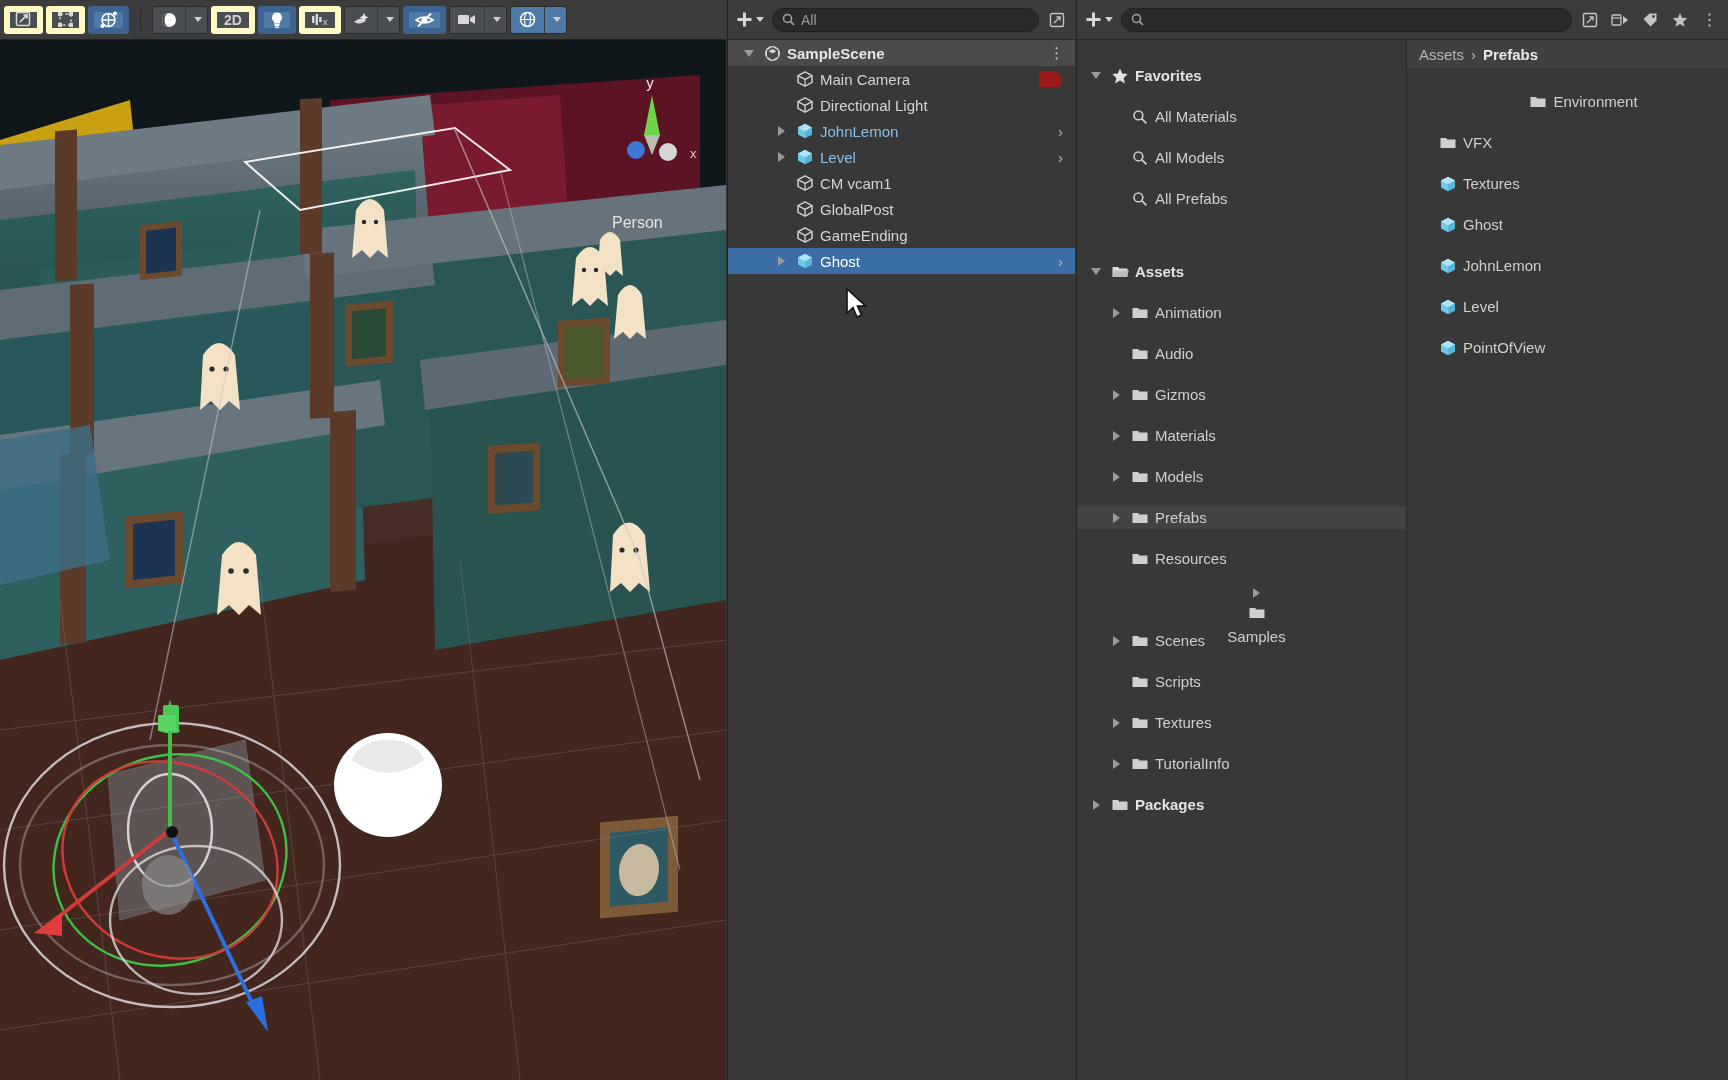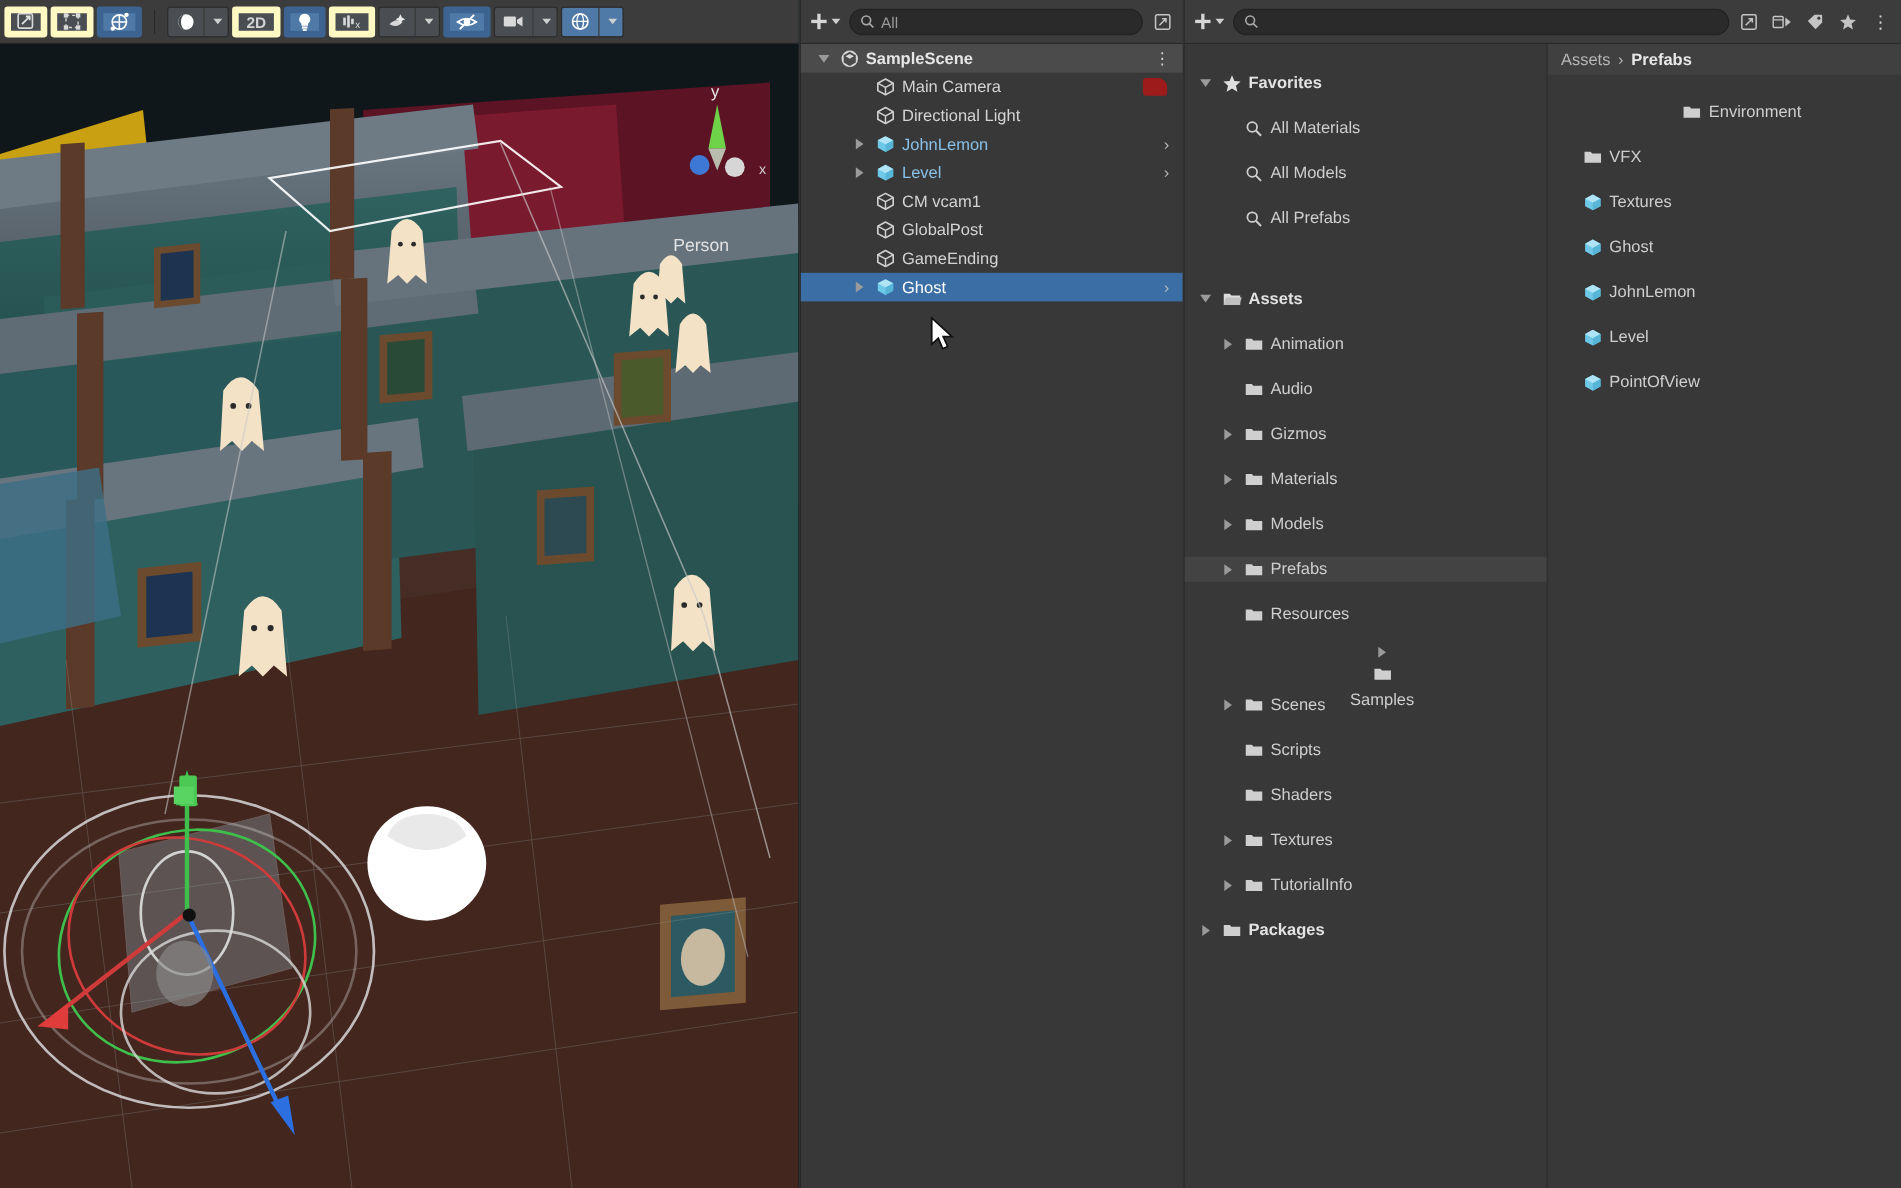--- a/index.html
+++ b/index.html
@@ -674,29 +674,20 @@
             <span>Scenes</span>
           </div>
           <div class="p-row" style="padding-left: 30px;">
             <span class="tw"></span>
             <span class="icon">
               <svg width="18" height="18" viewBox="0 0 18 18">
                 <path d="M1.5 4 L7 4 L8.4 5.6 L16.5 5.6 L16.5 14 L1.5 14 Z" fill="#cfcfcf"></path>
               </svg>
             </span>
             <span>Scripts</span>
-          </div>
-          <div class="p-row" style="padding-left: 30px;">
-            <span class="tw"></span>
-            <span class="icon">
-              <svg width="18" height="18" viewBox="0 0 18 18">
-                <path d="M1.5 4 L7 4 L8.4 5.6 L16.5 5.6 L16.5 14 L1.5 14 Z" fill="#cfcfcf"></path>
-              </svg>
-            </span>
-            <span>Shaders</span>
           </div>
           <div class="p-row" style="padding-left: 30px;">
             <span class="tw">
               <i class="tw-arrow"></i>
             </span>
             <span class="icon">
               <svg width="18" height="18" viewBox="0 0 18 18">
                 <path d="M1.5 4 L7 4 L8.4 5.6 L16.5 5.6 L16.5 14 L1.5 14 Z" fill="#cfcfcf"></path>
               </svg>
             </span>

